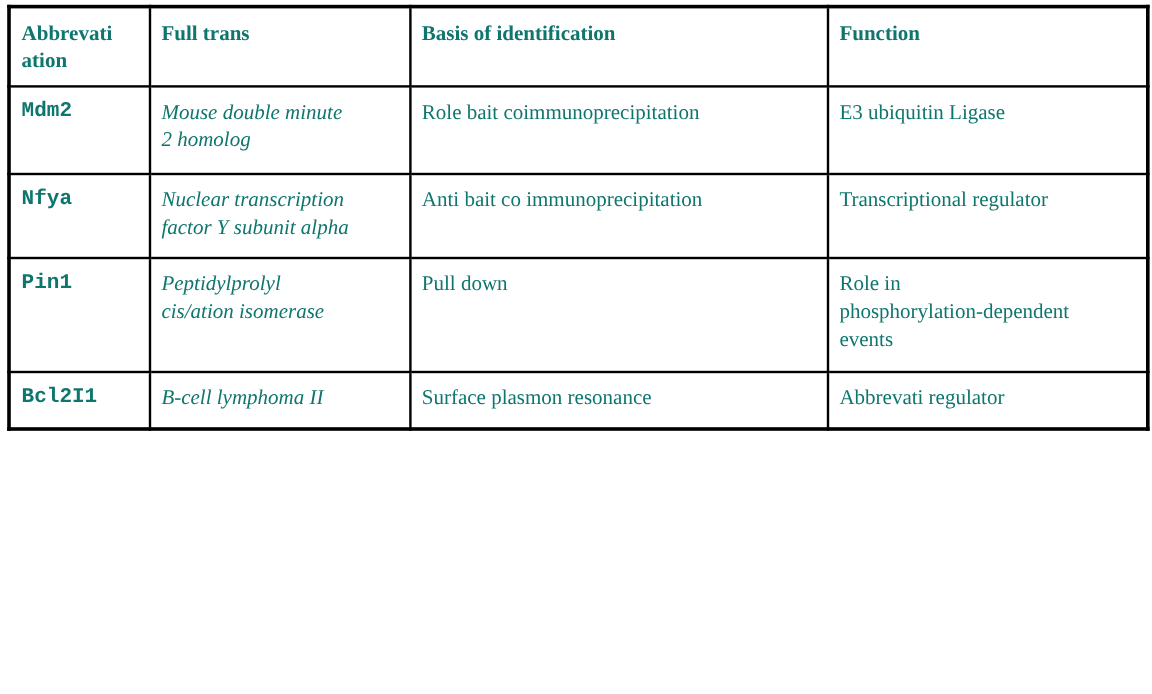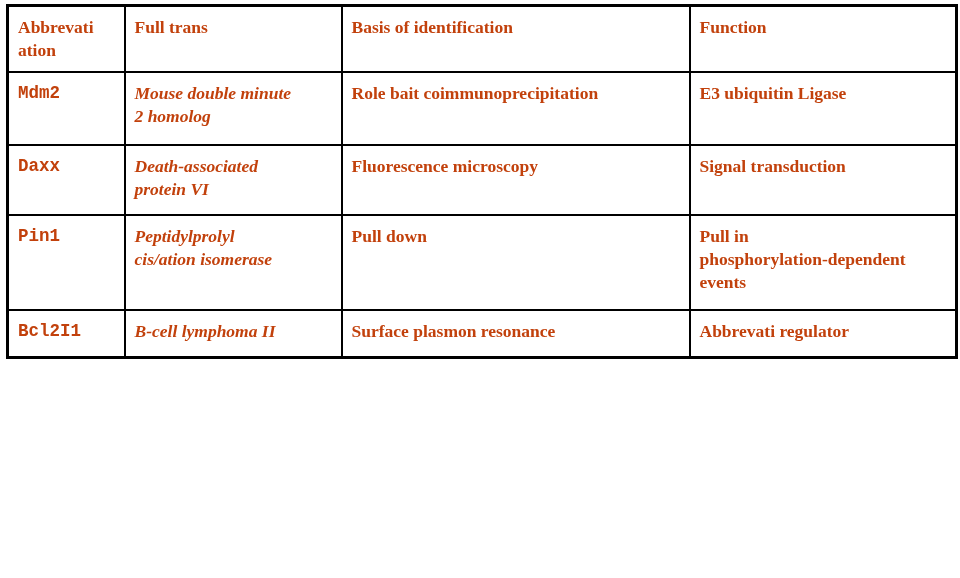--- a/index.html
+++ b/index.html
@@ -6,42 +6,42 @@
     margin: 0;
     padding: 0;
     background: #ffffff;
   }
   .page {
     position: relative;
     width: 960px;
     height: 578px;
     background: #ffffff;
     font-family: "Liberation Serif", serif;
-    color: #c2410c;
+    color: #0f766e;
     overflow: hidden;
   }
   table.protein-table {
     position: absolute;
     left: 6px;
     top: 4px;
     width: 949px;
     border-collapse: collapse;
     table-layout: fixed;
     border: 3px solid #000000;
   }
   .protein-table th,
   .protein-table td {
     border: 2px solid #000000;
     vertical-align: top;
     text-align: left;
     padding: 9px 8px 5px 9px;
     font-size: 17.5px;
     line-height: 23px;
     white-space: pre-line;
-    font-weight: bold;
+    font-weight: normal;
     overflow: hidden;
   }
   .protein-table thead th {
     font-weight: bold;
   }
   .protein-table td.col-abbr {
     font-weight: bold;
     font-family: Liberation Mono, monospace;
   }
   .protein-table td.col-full {
@@ -70,32 +70,32 @@
     </thead>
     <tbody>
       <tr style="height:73px">
         <td class="col-abbr">Mdm2</td>
         <td class="col-full">Mouse double minute
 2 homolog</td>
         <td class="col-basis">Role bait coimmunoprecipitation</td>
         <td class="col-func">E3 ubiquitin Ligase</td>
       </tr>
       <tr style="height:70px">
-        <td class="col-abbr">Daxx</td>
-        <td class="col-full">Death-associated
-protein VI</td>
-        <td class="col-basis">Fluorescence microscopy</td>
-        <td class="col-func">Signal transduction</td>
+        <td class="col-abbr">Nfya</td>
+        <td class="col-full">Nuclear transcription
+factor Y subunit alpha</td>
+        <td class="col-basis">Anti bait co immunoprecipitation</td>
+        <td class="col-func">Transcriptional regulator</td>
       </tr>
       <tr style="height:95px">
         <td class="col-abbr">Pin1</td>
         <td class="col-full">Peptidylprolyl
 cis/ation isomerase</td>
         <td class="col-basis">Pull down</td>
-        <td class="col-func">Pull in
+        <td class="col-func">Role in
 phosphorylation-dependent
 events</td>
       </tr>
       <tr style="height:48px">
         <td class="col-abbr">Bcl2I1</td>
         <td class="col-full">B-cell lymphoma II</td>
         <td class="col-basis">Surface plasmon resonance</td>
         <td class="col-func">Abbrevati regulator</td>
       </tr>
     </tbody>

